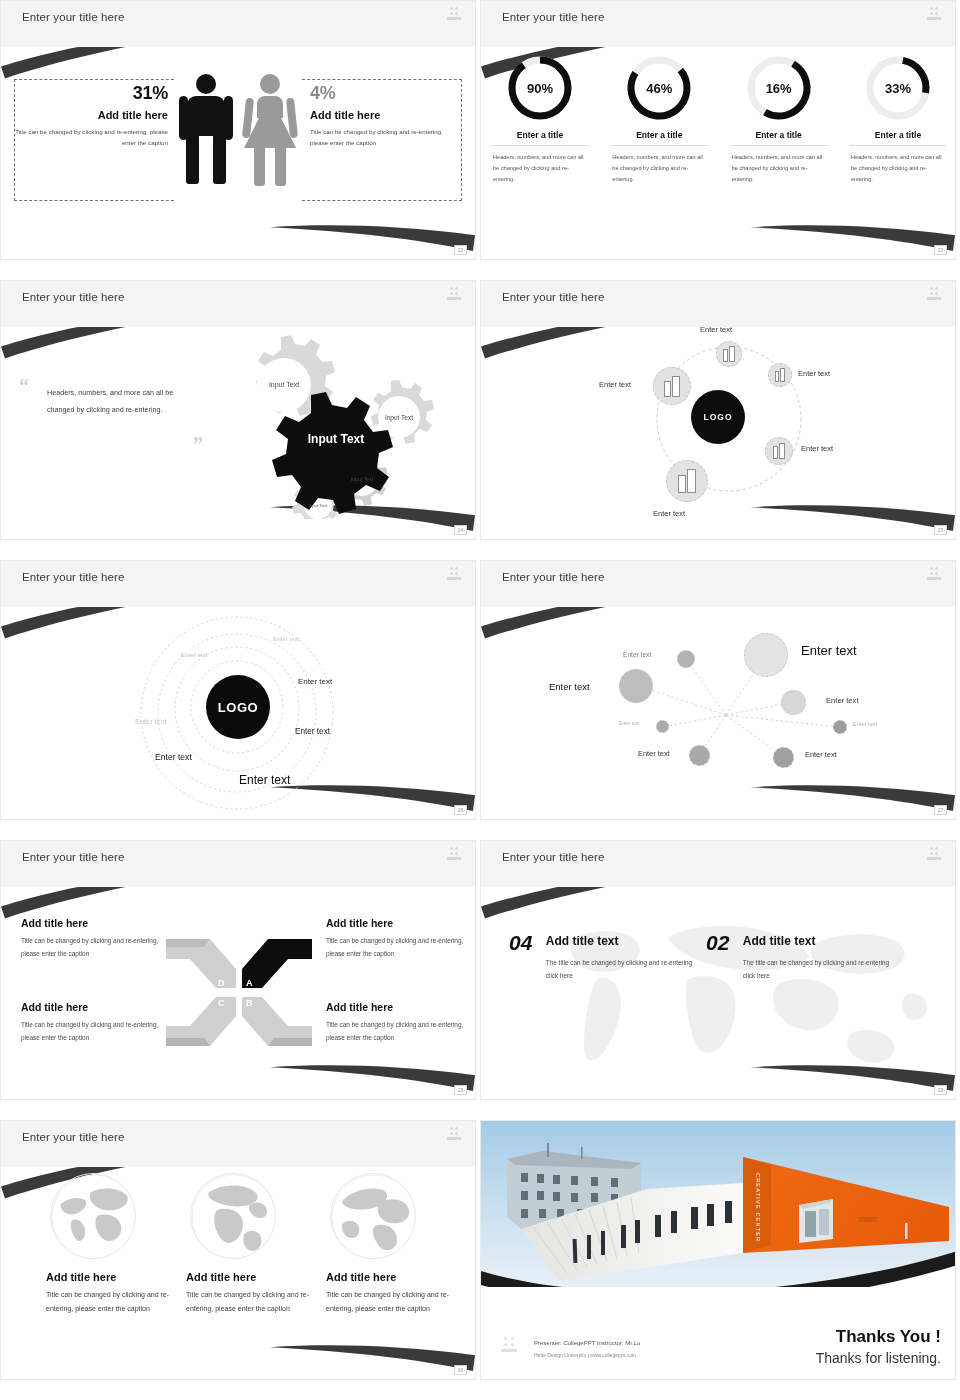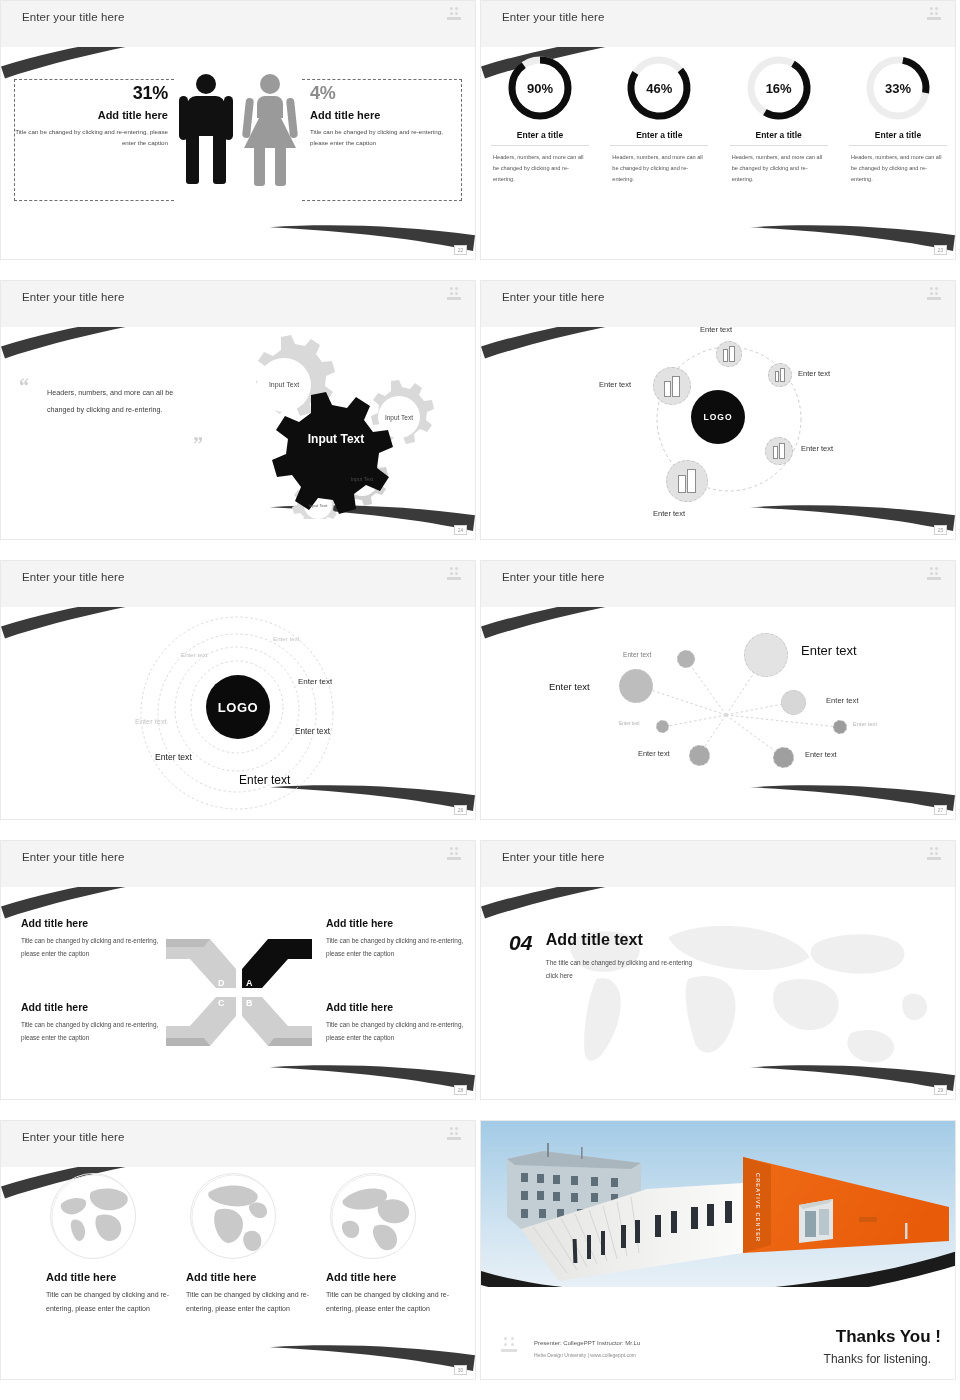--- a/index.html
+++ b/index.html
@@ -121,35 +121,35 @@
   .x-h{ font-size:10.5px; font-weight:bold; color:#111; }
   .x-p{ font-size:6.4px; color:#4a4a4a; line-height:2.0; margin-top:6px;}
   .xshape{ position:absolute; left:163px; top:48px; width:150px; height:115px;}
   .xletter{ position:absolute; color:#fff; font-size:9px; font-weight:bold; }
 
   
   .map-bg{ position:absolute; left:0; top:0; width:100%; height:214px; opacity:.10; }
   .num-blk{ position:absolute; top:44px; }
   .num{ font-size:21px; font-weight:bold; font-style:italic; color:#111; display:inline-block; vertical-align:top;}
   .num-body{ display:inline-block; margin-left:9px; vertical-align:top; width:148px;}
-  .num-h{ font-size:16px; font-weight:bold; color:#111; }
+  .num-h{ font-size:12px; font-weight:bold; color:#111; }
   .num-p{ font-size:6.4px; color:#4a4a4a; line-height:2.1; margin-top:7px;}
 
   
   .g-col{ position:absolute; width:140px; top:6px;}
   .globe{ width:86px;height:86px;border-radius:50%;border:1px solid #e6e6e6;position:relative;overflow:hidden;margin:0 0 0 4px;}
   .g-h{ font-size:11px; font-weight:bold; color:#111; margin-top:12px;}
   .g-p{ font-size:7px; color:#3f3f3f; line-height:2.05; margin-top:5px;}
 
   
   .photo{ position:absolute; left:0; top:0; width:100%; height:170px; overflow:hidden;
           background:linear-gradient(#a9cfe8 0%, #cfe3f1 55%, #e6eef5 100%); }
   .thanks-foot{ position:absolute; left:0; bottom:0; width:100%; height:92px; background:#fff;}
   .thk-h{ position:absolute; right:14px; bottom:32px; font-size:17px; font-weight:bold; color:#111;}
-  .thk-s{ position:absolute; right:24px; bottom:13px; font-size:12px; color:#333;}
+  .thk-s{ position:absolute; right:14px; bottom:13px; font-size:14px; color:#333;}
   .pres1{ position:absolute; left:53px; bottom:33px; font-size:6px; color:#555; white-space:nowrap;}
   .pres2{ position:absolute; left:53px; bottom:21px; font-size:5px; color:#8a8a8a; white-space:nowrap;}
   .foot-logo{ position:absolute; left:16px; bottom:20px; width:24px;height:22px;opacity:.45;}
 </style>
 </head>
 <body>
 
 <div class="deck">
 
   <div class="slide-cell">
@@ -635,20 +635,27 @@
             <path d="M428,108 C438,104 448,110 448,120 C448,130 438,136 430,132 C422,128 420,112 428,108 Z"></path>
           </g>
         </svg>
         <div class="num-blk" style="left:28px;">
           <span class="num">04</span>
           <span class="num-body">
             <span class="num-h">Add title text</span>
             <div class="num-p">The title can be changed by clicking and re-entering click here</div>
           </span>
         </div>
+        <div class="num-blk" style="left:225px;">
+          <span class="num">02</span>
+          <span class="num-body">
+            <span class="num-h">Add title text</span>
+            <div class="num-p">The title can be changed by clicking and re-entering click here</div>
+          </span>
+        </div>
       </div>
       <div class="pg">29</div>
     </div>
   </div>
 
   <div class="slide-cell">
     <div class="slide">
       <div class="hdr"></div>
       <svg class="swoosh" viewBox="0 0 476 260" preserveAspectRatio="none">
         <path d="M0,60 C120,22 330,18 476,44 L476,236 C340,214 140,218 0,248 Z" fill="#ffffff"></path>

